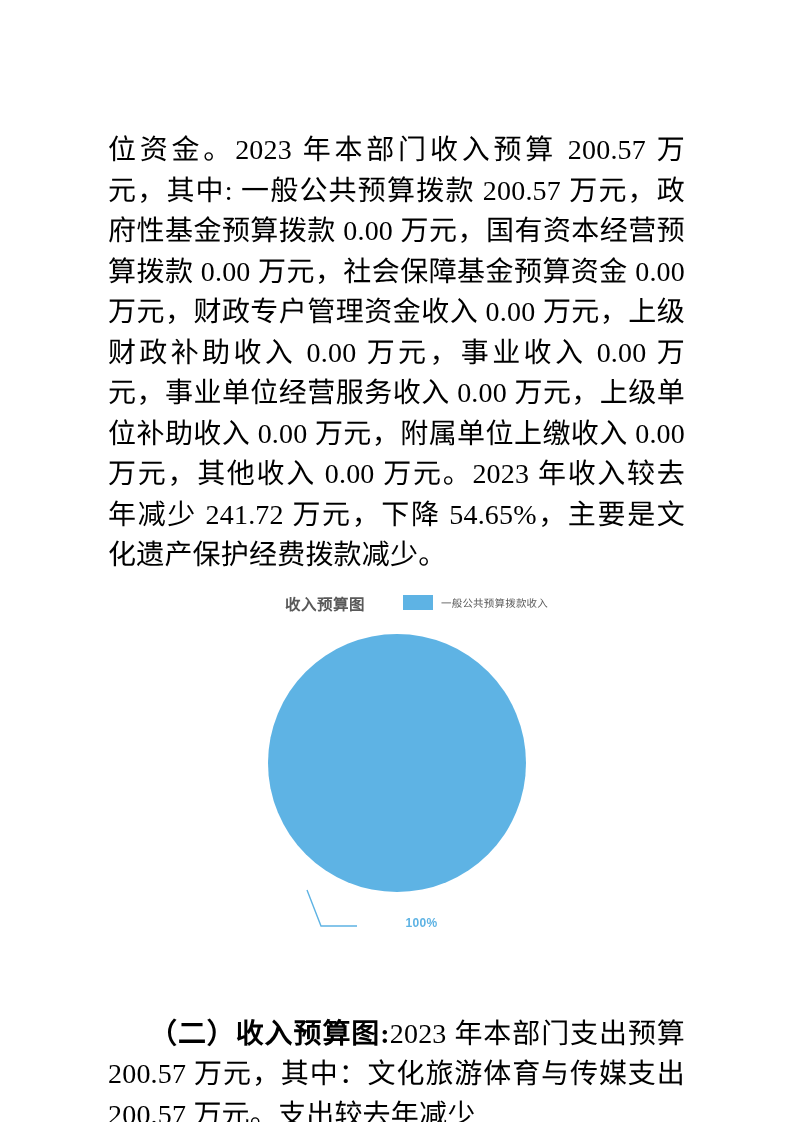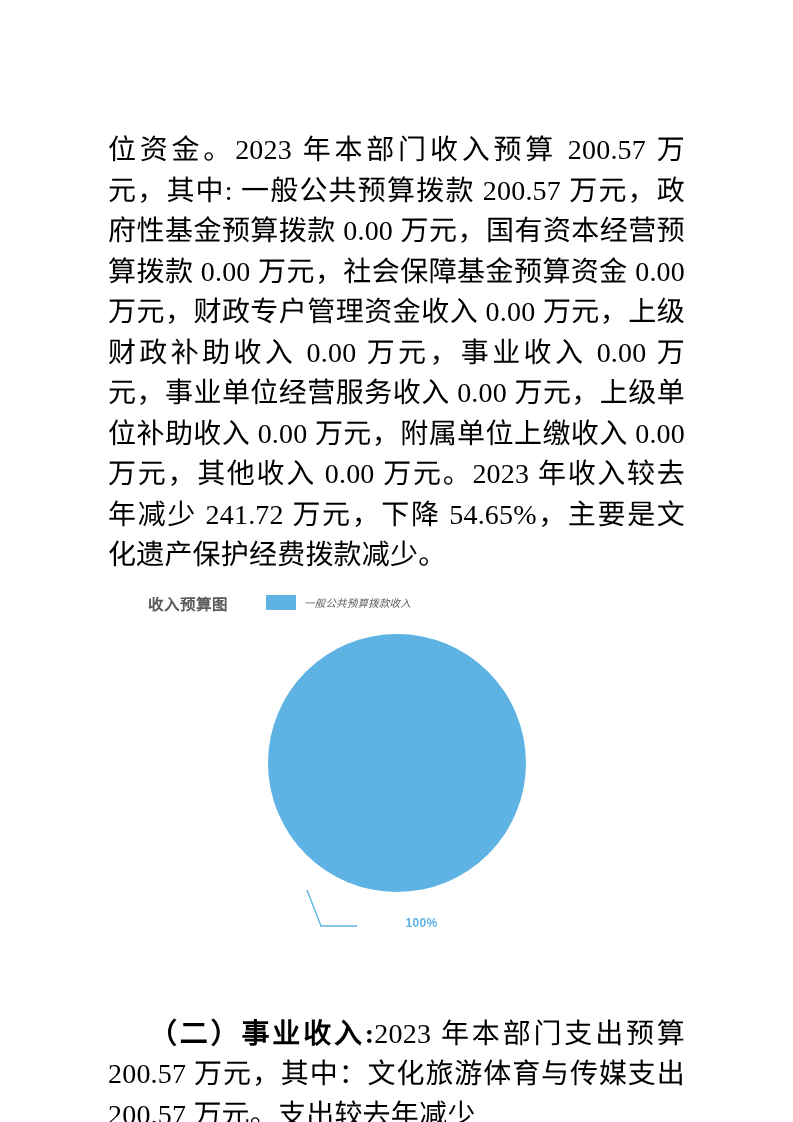--- a/index.html
+++ b/index.html
@@ -35,36 +35,35 @@
   }
   
   .chart-block {
     margin-top: 16px;
     position: relative;
     height: 400px;
   }
   .chart-header {
     display: flex;
     align-items: center;
-    justify-content: flex-start;
+    justify-content: center;
     gap: 38px;
     padding-left: 40px;
   }
   .chart-title {
     font-family: "Liberation Sans", sans-serif;
     font-size: 15.5px;
     font-weight: bold;
     color: #595959;
     letter-spacing: 0.5px;
   }
   .legend {
     display: flex;
     align-items: center;
     gap: 8px;
-    font-style: italic;
   }
   .legend-swatch {
     width: 30px;
     height: 15px;
     background: #5EB3E4;
     display: inline-block;
   }
   .legend-label {
     font-family: "Liberation Sans", sans-serif;
     font-size: 10.5px;
@@ -139,16 +138,16 @@
       <div class="pie"></div>
       <svg class="pie-leader" viewBox="0 0 60 48">
         <path d="M6 4 L20 40 L56 40" fill="none" stroke="#5EB3E4" stroke-width="1.4"></path>
       </svg>
       <div class="pie-label">100%</div>
     </div>
 
   </div>
 
   <div class="section2">
-    <p class="body-text para indent"><span class="bold-label">（二）事业收入:</span><span>2023 年本部门支出预算 200.57 万元，其中：文化旅游体育与传媒支出 200.57 万元。支出较去年减少</span></p>
+    <p class="body-text para indent"><span class="bold-label">（二）收入预算图:</span><span>2023 年本部门支出预算 200.57 万元，其中：文化旅游体育与传媒支出 200.57 万元。支出较去年减少</span></p>
   </div>
 
 </div>
 
 </body></html>

